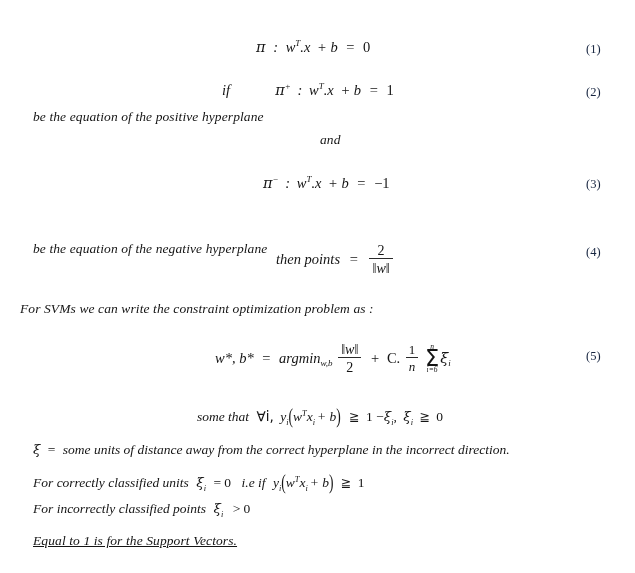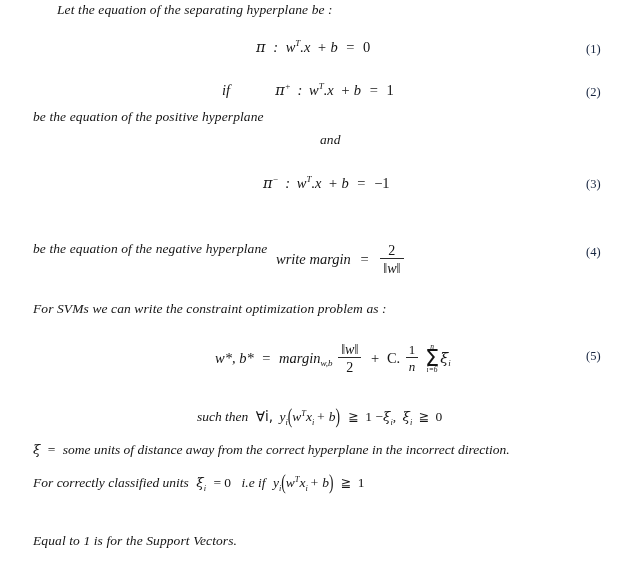--- a/index.html
+++ b/index.html
@@ -143,21 +143,20 @@
   }
   .norm {
     font-style: italic;
   }
 </style>
 </head>
 <body>
 
 <div class="page">
 
-  <div class="ln" style="left:57px; top:3px;">Let the equation of the separating hyperplane be  :</div>
 
   <div class="mathline" style="left:256px; top:38px;">
     <span class="pi">π</span>
     <span style="padding:0 4px;">:</span>
     <span>w</span><sup class="t">T</sup><span>.x</span>
     <span style="padding-left:3px;">+ b</span>
     <span style="padding:0 5px;" class="sym">=</span>
     <span class="num">0</span>
   </div>
   <div class="eqnum" style="top:42px;">(1)</div>
@@ -184,55 +183,55 @@
     <span>w</span><sup class="t">T</sup><span>.x</span>
     <span style="padding-left:3px;">+ b</span>
     <span style="padding:0 5px;" class="sym">=</span>
     <span class="num">−1</span>
   </div>
   <div class="eqnum" style="top:177px;">(3)</div>
 
   <div class="ln" style="left:33px; top:200px;margin-top:42px;">be the equation of the negative hyperplane</div>
 
   <div class="mathline" style="left:276px; top:243px;">
-    <span>write margin</span>
+    <span>then points</span>
     <span style="padding:0 6px;" class="sym">=</span>
     <span class="frac">
       <span class="top num">2</span>
       <span class="bot norm">‖w‖</span>
     </span>
   </div>
   <div class="eqnum" style="top:245px;">(4)</div>
 
-  <div class="ln" style="left:33px; top:302px;font-family:Liberation Serif, serif;">For SVMs we can write the constraint optimization problem as  :</div>
+  <div class="ln" style="left:20px; top:302px;font-family:Liberation Serif, serif;">For SVMs we can write the constraint optimization problem as  :</div>
 
   <div class="mathline" style="left:215px; top:342px;">
     <span>w*, b*</span>
     <span style="padding:0 5px;" class="sym">=</span>
-    <span>margin</span><sub class="t">w,b</sub>
+    <span>argmin</span><sub class="t">w,b</sub>
     <span class="frac">
       <span class="top norm">‖w‖</span>
       <span class="bot num">2</span>
     </span>
     <span style="padding:0 4px;" class="sym">+</span>
     <span class="sym">C.</span>
     <span class="frac small">
       <span class="top num">1</span>
       <span class="bot">n</span>
     </span>
     <span class="sum">
       <span class="lim-top">n</span>
       <span class="big">Σ</span>
       <span class="lim-bot">i=6</span>
     </span><span class="xi">ξ</span><sub class="t">i</sub>
   </div>
   <div class="eqnum" style="top:349px;">(5)</div>
 
   <div class="mathline" style="left:197px; top:408px; font-size:13.5px;">
-    <span>such then</span>
+    <span>some that</span>
     <span class="forall" style="padding-left:4px;">∀i,</span>
     <span style="padding-left:3px;">y</span><sub class="t">i</sub><span class="tall">(</span><span>w</span><sup class="t">T</sup><span>x</span><sub class="t">i</sub><span style="padding-left:2px;">+ b</span><span class="tall">)</span>
     <span class="geq" style="padding-left:5px;">≧</span>
     <span class="sym" style="padding-left:3px;">1 −</span><span class="xi">ξ</span><sub class="t">i</sub><span class="sym">,</span>
     <span class="xi" style="padding-left:3px;">ξ</span><sub class="t">i</sub>
     <span class="geq" style="padding-left:3px;">≧</span>
     <span class="num" style="padding-left:3px;">0</span>
   </div>
 
   <div class="mathline" style="left:33px; top:441px; font-size:13.5px;">
@@ -244,16 +243,21 @@
   <div class="mathline" style="left:33px; top:474px; font-size:13.5px;">
     <span>For correctly classified units</span>
     <span class="xi" style="padding-left:4px;">ξ</span><sub class="t">i</sub>
     <span class="sym" style="padding-left:4px;">= 0</span>
     <span style="padding-left:7px;margin-top:32px;">i.e if</span>
     <span style="padding-left:4px;">y</span><sub class="t">i</sub><span class="tall">(</span><span>w</span><sup class="t">T</sup><span>x</span><sub class="t">i</sub><span style="padding-left:2px;">+ b</span><span class="tall">)</span>
     <span class="geq" style="padding-left:4px;">≧</span>
     <span class="num" style="padding-left:3px;">1</span>
   </div>
 
-
-  <div class="ln" style="left:33px; top:534px;">Equal to 1 is for the Support Vectors.</div>
+  <div class="mathline" style="left:33px; top:500px; font-size:13.5px;">
+    <span>For incorrectly classified points</span>
+    <span class="xi" style="padding-left:4px;">ξ</span><sub class="t">i</sub>
+    <span class="sym" style="padding-left:6px;">&gt; 0</span>
+  </div>
+
+  <div class="ln" style="left:33px; top:534px;text-decoration:underline;">Equal to 1 is for the Support Vectors.</div>
 
 </div>
 
 </body></html>

